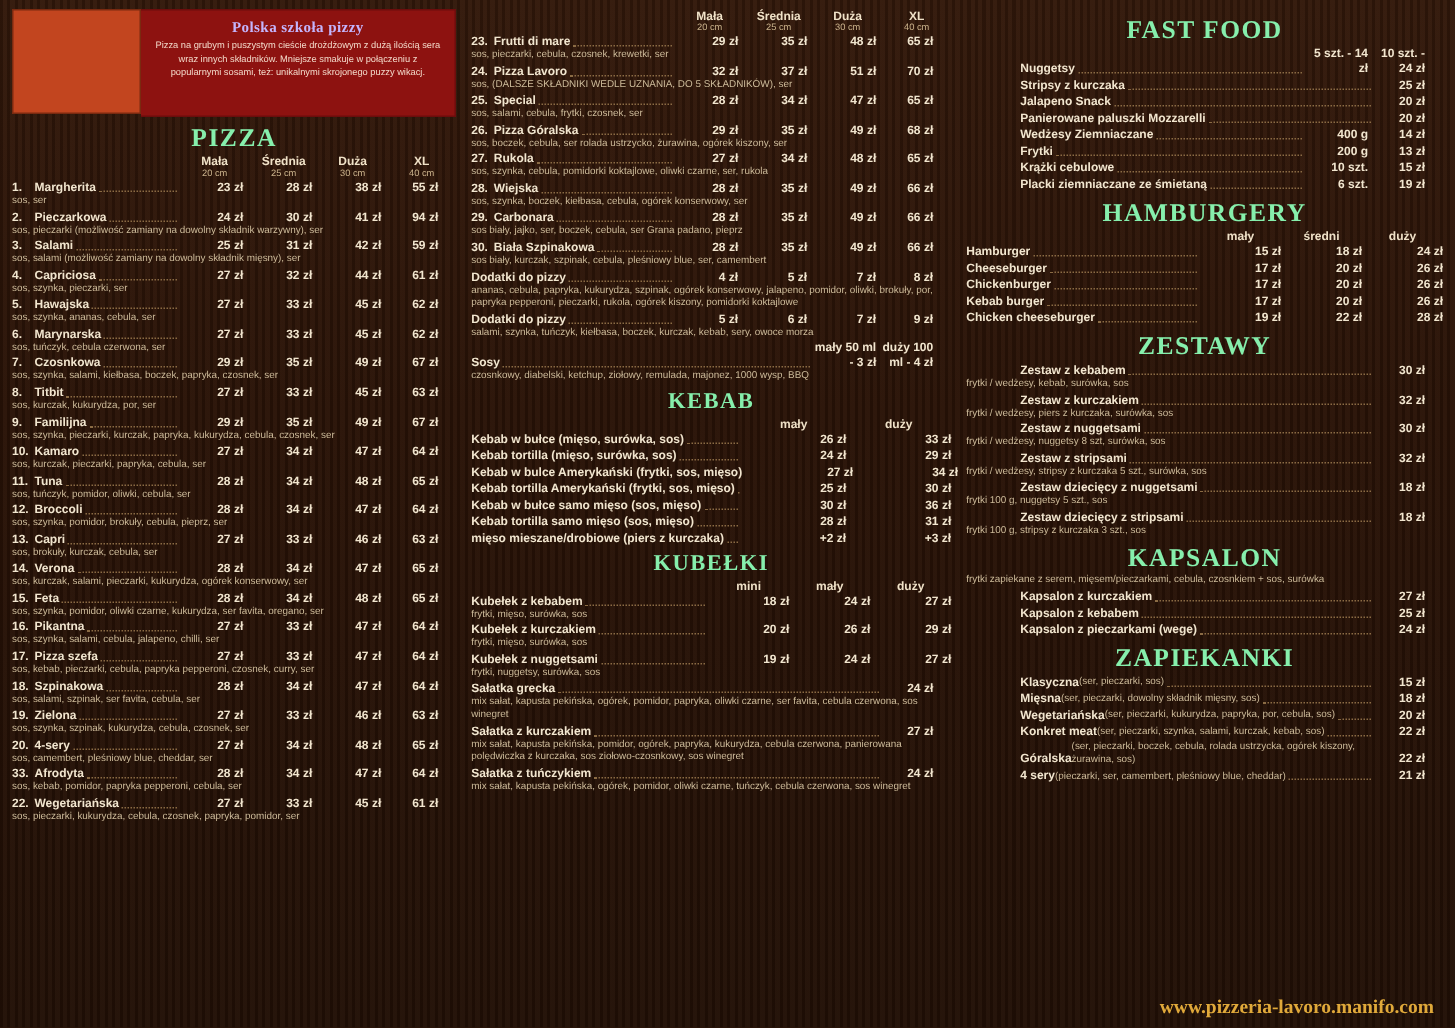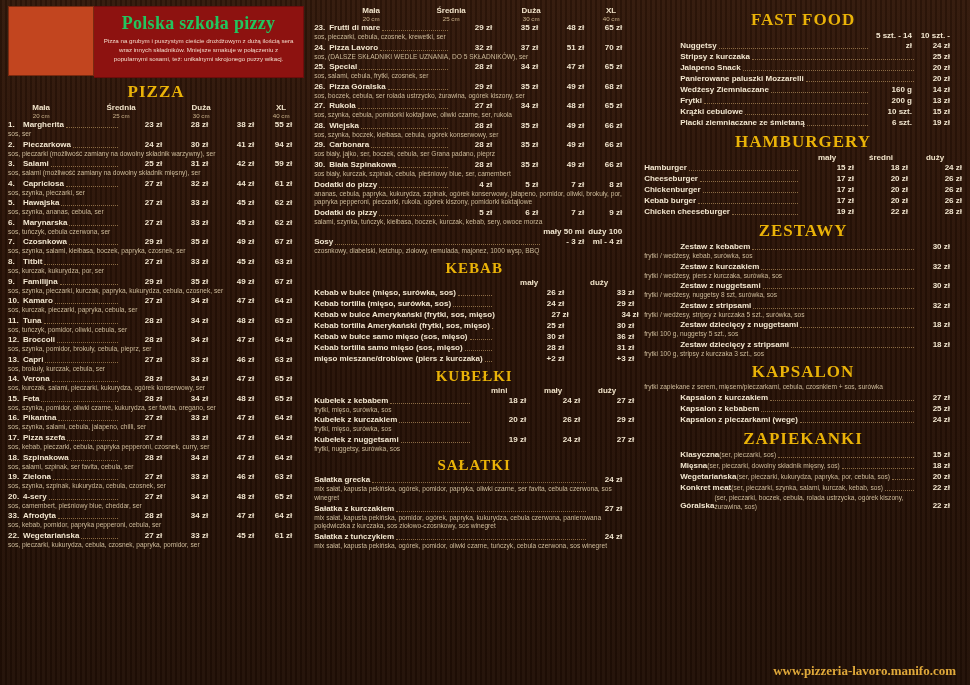--- a/index.html
+++ b/index.html
@@ -41,38 +41,38 @@
     border:1px solid #7a2a10;
   }
   .logo-red {
     flex:1; background:#8d1210;
     border:1px solid #6d0d0c;
     border-left:none;
     padding:6px 8px 4px 8px;
     text-align:center;
   }
   .logo-title {
-    font-size:18px; font-weight:bold; color:#22c55e;
+    font-size:10px; font-weight:bold; color:#c4b5fd;
     letter-spacing:.3px; margin-bottom:3px;
     font-family:"Liberation Serif", serif;
   }
   .logo-sub { font-size:6.2px; line-height:1.45; color:#f3d9c9; }
 
   
   .sec-title {
-    text-align:center; color:#eab308;
+    text-align:center; color:#86efac;
     font-family:"Liberation Serif", serif;
     font-weight:bold; letter-spacing:1px;
     font-size:15px;
     margin:4px 0 1px 0;
   }
   .sec-title.big { font-size:17px; }
 
   
-  .hdr-row { display:flex; justify-content:flex-end; font-size:7.6px; color:#f0e2c8;gap:34px; }
+  .hdr-row { display:flex; justify-content:flex-end; font-size:7.6px; color:#f0e2c8; }
   .hdr-cell { width:46px; text-align:center; }
   .hdr-cell .n { display:block; font-size:6.2px; color:#cbb38c; }
   .hdr-cell b { font-weight:bold; font-size:8px; }
 
   
   .item { font-size:8px; line-height:1.25; margin-top:1px; }
   .item-main { display:flex; align-items:flex-end; }
   .idx { width:15px; flex:0 0 15px; font-weight:bold; }
   .nm { font-weight:bold; white-space:nowrap; }
   .dots { flex:1; border-bottom:1px dotted #8a6b44; margin:0 2px 2px 2px; height:7px; }
@@ -651,21 +651,20 @@
               <span class="nm">Kubełek z nuggetsami</span>
               <span class="dots"></span>
               <span class="pr3">19 zł</span>
               <span class="pr3">24 zł</span>
               <span class="pr3 last">27 zł</span>
             </div>
             <div class="desc">frytki, nuggetsy, surówka, sos</div>
           </div>
         </div>
 
-      <div class="sec-title">SAŁATKI</div>
       <div id="salatki-list">
           <div class="item">
             <div class="item-main">
               <span class="nm">Sałatka grecka</span>
               <span class="dots"></span>
               <span class="pr last">24 zł</span>
             </div>
             <div class="desc">mix sałat, kapusta pekińska, ogórek, pomidor, papryka, oliwki czarne, ser favita, cebula czerwona, sos winegret</div>
           </div>
           <div class="item">
@@ -716,21 +715,21 @@
             <div class="item-main">
               <span class="nm">Panierowane paluszki Mozzarelli</span>
               <span class="dots"></span>
               <span class="pr last">20 zł</span>
             </div>
           </div>
           <div class="item">
             <div class="item-main">
               <span class="nm">Wedżesy Ziemniaczane</span>
               <span class="dots"></span>
-              <span class="pr">160 g</span>
+              <span class="pr">400 g</span>
               <span class="pr last">14 zł</span>
             </div>
           </div>
           <div class="item">
             <div class="item-main">
               <span class="nm">Frytki</span>
               <span class="dots"></span>
               <span class="pr">200 g</span>
               <span class="pr last">13 zł</span>
             </div>
@@ -920,18 +919,26 @@
             </div>
           </div>
           <div class="item">
             <div class="item-main">
               <span class="nm">Góralska</span> 
               <span class="desc" style="display:inline">(ser, pieczarki, boczek, cebula, rolada ustrzycka, ogórek kiszony, żurawina, sos)</span>
               <span class="dots"></span>
               <span class="pr last">22 zł</span>
             </div>
           </div>
+          <div class="item">
+            <div class="item-main">
+              <span class="nm">4 sery</span> 
+              <span class="desc" style="display:inline">(pieczarki, ser, camembert, pleśniowy blue, cheddar)</span>
+              <span class="dots"></span>
+              <span class="pr last">21 zł</span>
+            </div>
+          </div>
         </div>
     </div>
   </div>
 
   <div class="url">www.pizzeria-lavoro.manifo.com</div>
 </div>
 
 </body></html>

